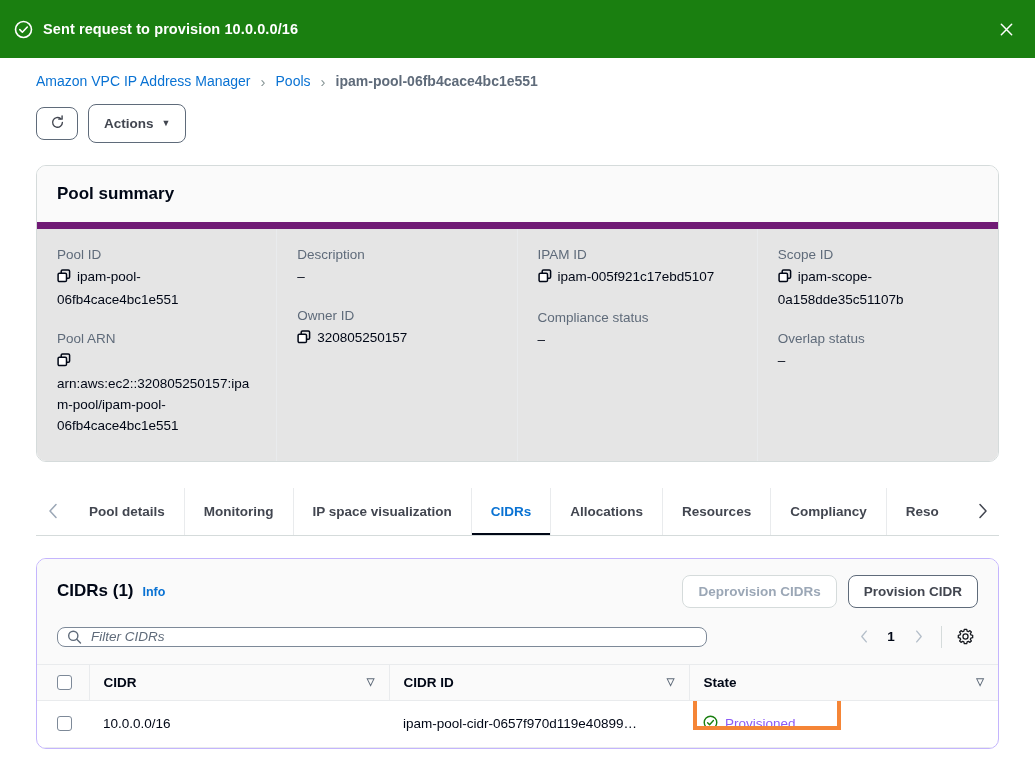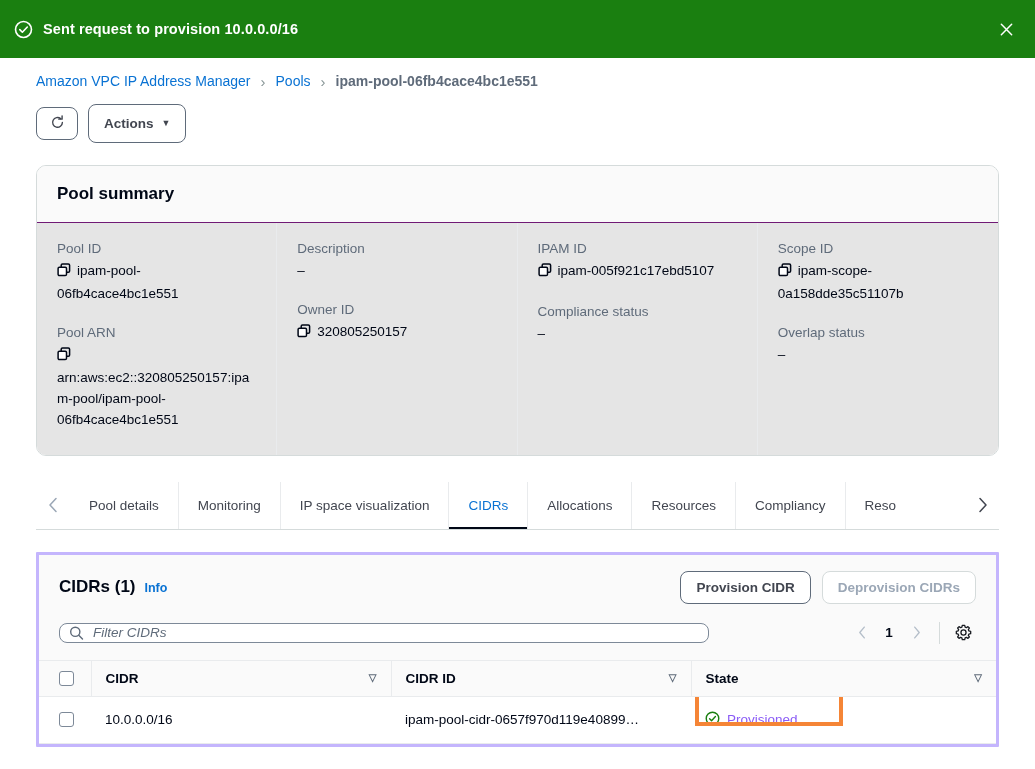--- a/index.html
+++ b/index.html
@@ -68,21 +68,21 @@
   
   .card {
     border: 1px solid #d5dbdb;
     border-radius: 10px;
     background: #ffffff;
     overflow: hidden;
   }
   .card-head {
     padding: 18px 20px;
     font-size: 17px; font-weight: 700; color: #000716;
-    border-bottom: 1px solid #701a75;
+    border-bottom: 7px solid #701a75;
     background: #fafafa;
   }
 
   .summary-grid {
     display: grid;
     grid-template-columns: repeat(4, 1fr);
     background: #e5e5e5;
   }
   .summary-col {
     padding: 18px 22px 24px 20px;
@@ -111,40 +111,40 @@
     position: relative;
   }
   .tab-arrow {
     width: 34px; display: flex; align-items: center; justify-content: center;
     color: #9ba7b6; font-size: 17px; cursor: pointer; flex: 0 0 auto;
   }
   .tab-strip { display: flex; align-items: stretch; overflow: hidden; flex: 1 1 auto; }
   .tab {
     display: flex; align-items: center; justify-content: center;
     padding: 0 19px;
-    font-size: 13.5px; font-weight: 400;
+    font-size: 13.5px; font-weight: 700;
     color: #424650;
     cursor: pointer;
     white-space: nowrap;
     border-left: 1px solid #e9ebed;
     position: relative;
   }
   .tab:first-child { border-left: none; }
   .tab.active { color: #0972d3; }
   .tab.active::after {
     content: ""; position: absolute;
     left: 0; right: 0; bottom: -1px; height: 3px;
     background: #000716;
   }
 
   
   .table-card {
     margin-top: 22px;
-    border: 3px solid #c4b5fd;
-    border-radius: 1px;
+    border: 1px solid #c4b5fd;
+    border-radius: 10px;
     background: #ffffff;
     overflow: hidden;
   }
   .table-head {
     display: flex; align-items: center; justify-content: space-between;
     padding: 16px 20px 12px 20px;
     background: #fafafa;
   }
   .table-title { display: flex; align-items: baseline; gap: 9px; }
   .table-title h2 { font-size: 17px; font-weight: 700; color: #000716; }
@@ -376,22 +376,22 @@
     </div>
   </div>
 
   <section class="table-card">
     <div class="table-head">
       <div class="table-title">
         <h2>CIDRs (1)</h2>
         <span class="info-link">Info</span>
       </div>
       <div class="table-head-actions">
+        <button class="btn btn-disabled" disabled="">Deprovision CIDRs</button>
         <button class="btn btn-normal">Provision CIDR</button>
-        <button class="btn btn-disabled" disabled="">Deprovision CIDRs</button>
       </div>
     </div>
 
     <div class="filter-row">
       <div class="search-box">
         <span class="search-ico">
           <svg width="15" height="15" viewBox="0 0 16 16">
             <circle cx="6.7" cy="6.7" r="4.9" fill="none" stroke="#5f6b7a" stroke-width="1.5"></circle>
             <path d="M10.4 10.4 L14.4 14.4" stroke="#5f6b7a" stroke-width="1.5" stroke-linecap="round"></path>
           </svg>

